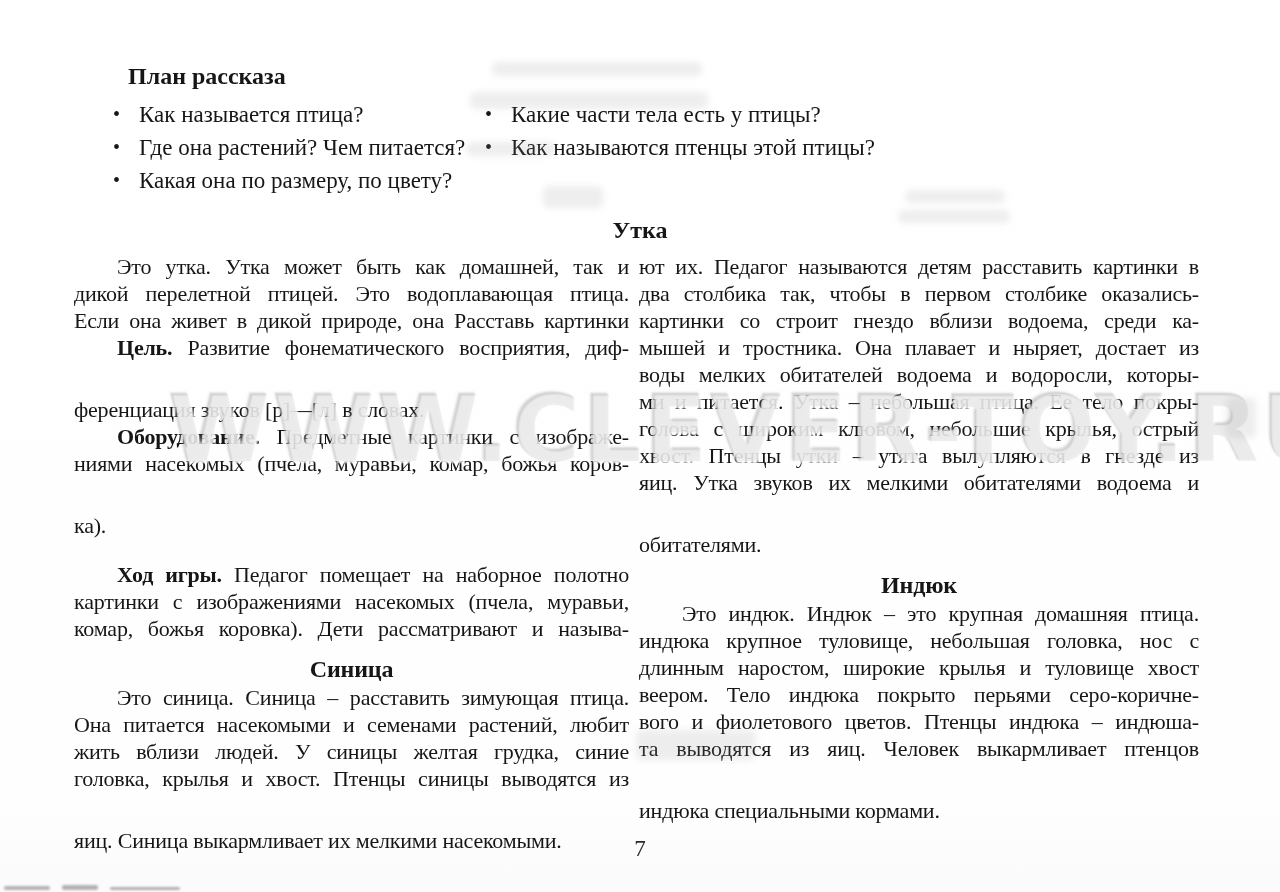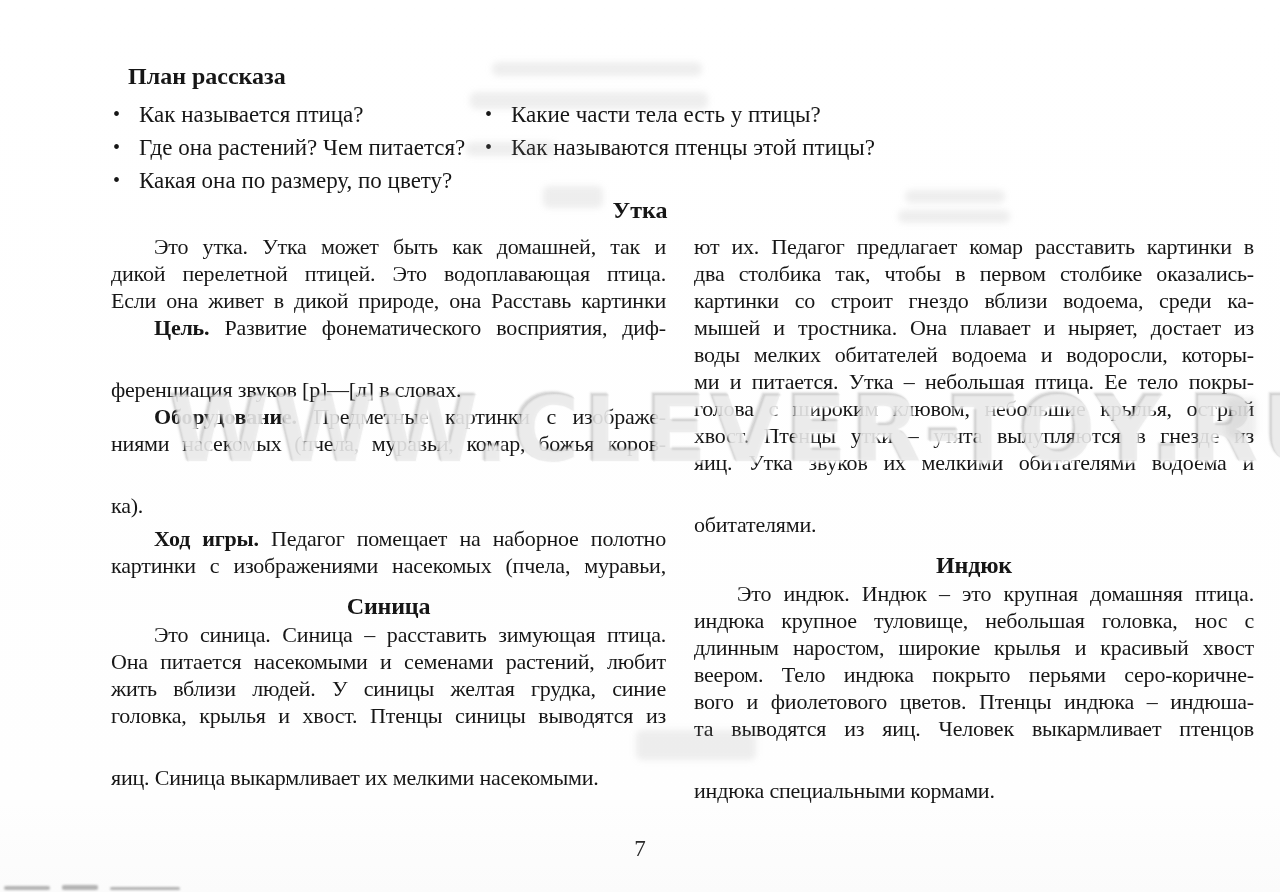--- a/index.html
+++ b/index.html
@@ -26,35 +26,35 @@
   .plan-list{list-style:none;margin:0;padding:0;font-size:23px;line-height:33px;}
   .plan-list.left{margin-left:113px;width:372px;}
   .plan-list.right{margin-left:0;}
   .plan-list li{display:flex;}
   .bullet{width:26px;flex:0 0 26px;font-size:20px;line-height:33px;}
 
   
   .h-center{
     text-align:center;font-weight:bold;font-size:24px;line-height:27px;margin:0;
   }
-  .spread-heading{}
+  .spread-heading{margin-top:20px;}
   .col-heading{margin-top:14px;margin-bottom:1px;}
 
   
   .columns{
     display:flex;
-    padding:9px 62px 0 111px;
-    gap:28px;
+    padding:9px 62px 0 74px;
+    gap:10px;
   }
   .col{font-size:22px;line-height:27px;letter-spacing:-0.2px;}
   .col.left{width:555px;flex:0 0 555px;}
   .col.right{width:560px;flex:0 0 560px;}
 
   .para{margin:0;}
-  .para.gap-top{margin-top:6px;}
+  .para.gap-top{margin-top:22px;}
   .tline{
     text-align:justify;
     -moz-text-align-last:justify;
     text-align-last:justify;
     white-space:normal;
   }
   .tline.lastline{text-align-last:left;margin-top:35px;-moz-text-align-last:left;}
   .tline.indent{text-indent:43px;}
   .tline b{font-weight:bold;letter-spacing:-0.2px;}
 
@@ -152,51 +152,52 @@
           <div class="tline lastline">ференциация звуков [р]—[л] в словах.</div>
         </div>
       <div class="para">
           <div class="tline indent"><b>Оборудование.</b> Предметные картинки с изображе-</div>
           <div class="tline">ниями насекомых (пчела, муравьи, комар, божья коров-</div>
           <div class="tline lastline">ка).</div>
         </div>
       <div class="para gap-top">
           <div class="tline indent"><b>Ход игры.</b> Педагог помещает на наборное полотно</div>
           <div class="tline">картинки с изображениями насекомых (пчела, муравьи,</div>
+          <div class="tline">комар, божья коровка). Дети рассматривают и называ-</div>
         </div>
 
       <h2 class="h-center col-heading">Синица</h2>
       <div class="para">
           <div class="tline indent">Это синица. Синица – расставить зимующая птица.</div>
           <div class="tline">Она питается насекомыми и семенами растений, любит</div>
           <div class="tline">жить вблизи людей. У синицы желтая грудка, синие</div>
           <div class="tline">головка, крылья и хвост. Птенцы синицы выводятся из</div>
           <div class="tline lastline">яиц. Синица выкармливает их мелкими насекомыми.</div>
         </div>
     </div>
 
     <div class="col right">
       <div class="para">
-          <div class="tline">ют их. Педагог предлагает комар расставить картинки в</div>
+          <div class="tline">ют их. Педагог называются детям расставить картинки в</div>
           <div class="tline">два столбика так, чтобы в первом столбике оказались-</div>
           <div class="tline">картинки со строит гнездо вблизи водоема, среди ка-</div>
           <div class="tline">мышей и тростника. Она плавает и ныряет, достает из</div>
           <div class="tline">воды мелких обитателей водоема и водоросли, которы-</div>
           <div class="tline">ми и питается. Утка – небольшая птица. Ее тело покры-</div>
           <div class="tline">голова с широким клювом, небольшие крылья, острый</div>
           <div class="tline">хвост. Птенцы утки – утята вылупляются в гнезде из</div>
           <div class="tline">яиц. Утка звуков их мелкими обитателями водоема и</div>
           <div class="tline lastline">обитателями.</div>
         </div>
 
       <h2 class="h-center col-heading">Индюк</h2>
       <div class="para">
           <div class="tline indent">Это индюк. Индюк – это крупная домашняя птица.</div>
           <div class="tline">индюка крупное туловище, небольшая головка, нос с</div>
-          <div class="tline">длинным наростом, широкие крылья и красивый хвост</div>
+          <div class="tline">длинным наростом, широкие крылья и туловище хвост</div>
           <div class="tline">веером. Тело индюка покрыто перьями серо-коричне-</div>
           <div class="tline">вого и фиолетового цветов. Птенцы индюка – индюша-</div>
           <div class="tline">та выводятся из яиц. Человек выкармливает птенцов</div>
           <div class="tline lastline">индюка специальными кормами.</div>
         </div>
     </div>
 
   </div>
 
   <div class="page-number">7</div>

